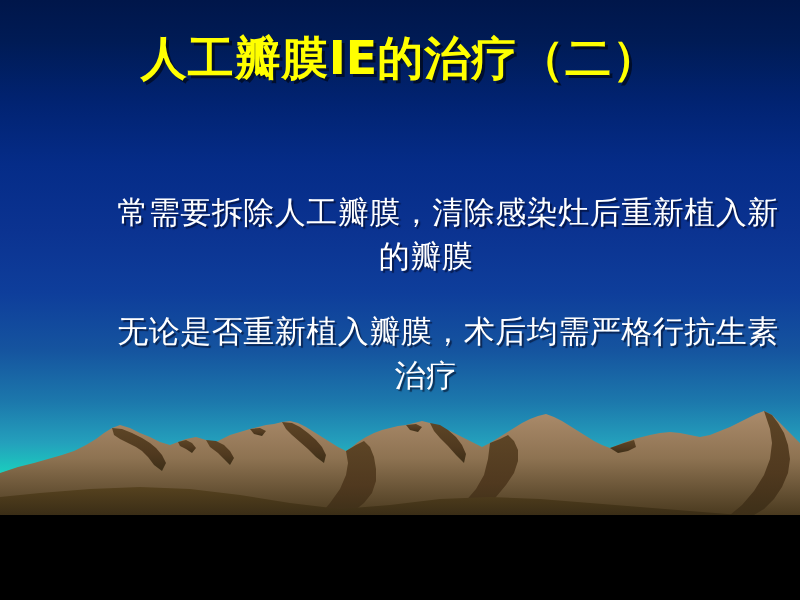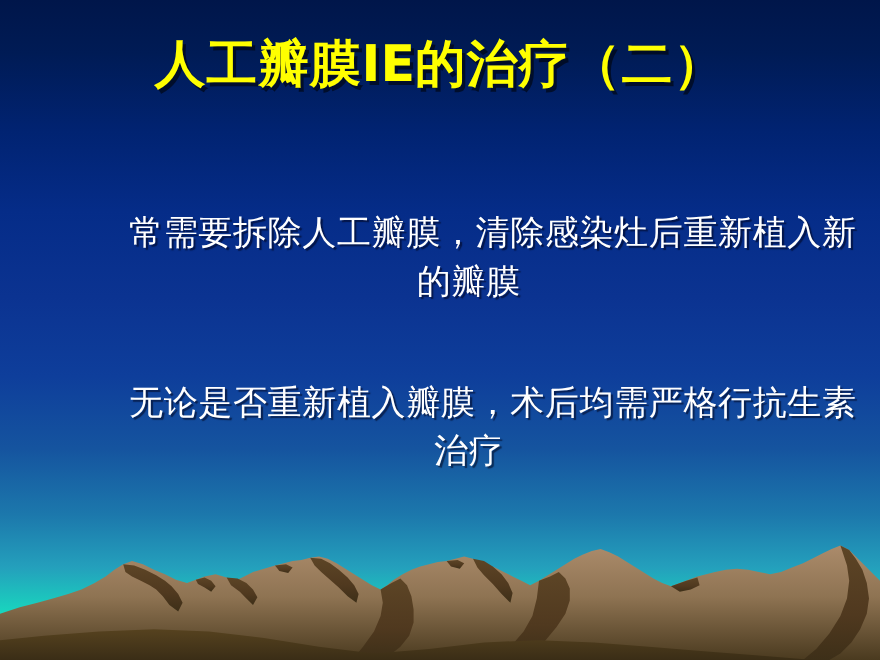--- a/index.html
+++ b/index.html
@@ -4,21 +4,21 @@
 <style>
   html, body {
     margin: 0;
     padding: 0;
     background: #000;
   }
 
   #slide {
     position: relative;
     width: 800px;
-    height: 600px;
+    height: 515px;
     overflow: hidden;
     font-family: "DejaVu Sans", "Liberation Sans", sans-serif;
     background: linear-gradient(
       to bottom,
       #00164a 0%,
       #001b55 8%,
       #012372 20%,
       #052c88 32%,
       #0b3391 45%,
       #0e3e9b 57%,
@@ -84,21 +84,21 @@
     font-size: 31px;
     line-height: 1.42;
     letter-spacing: 0.5px;
     text-indent: 44px;
     text-shadow: 2px 2px 1px rgba(0, 0, 20, 0.55);
     font-family: "DejaVu Serif", "Liberation Serif", serif;
     margin: 0;
   }
 
   .para + .para {
-    margin-top: 66px;
+    margin-top: 31px;
   }
 
   
   .mountains {
     position: absolute;
     left: 0;
     bottom: 0;
     width: 800px;
     height: 130px;
     z-index: 4;

